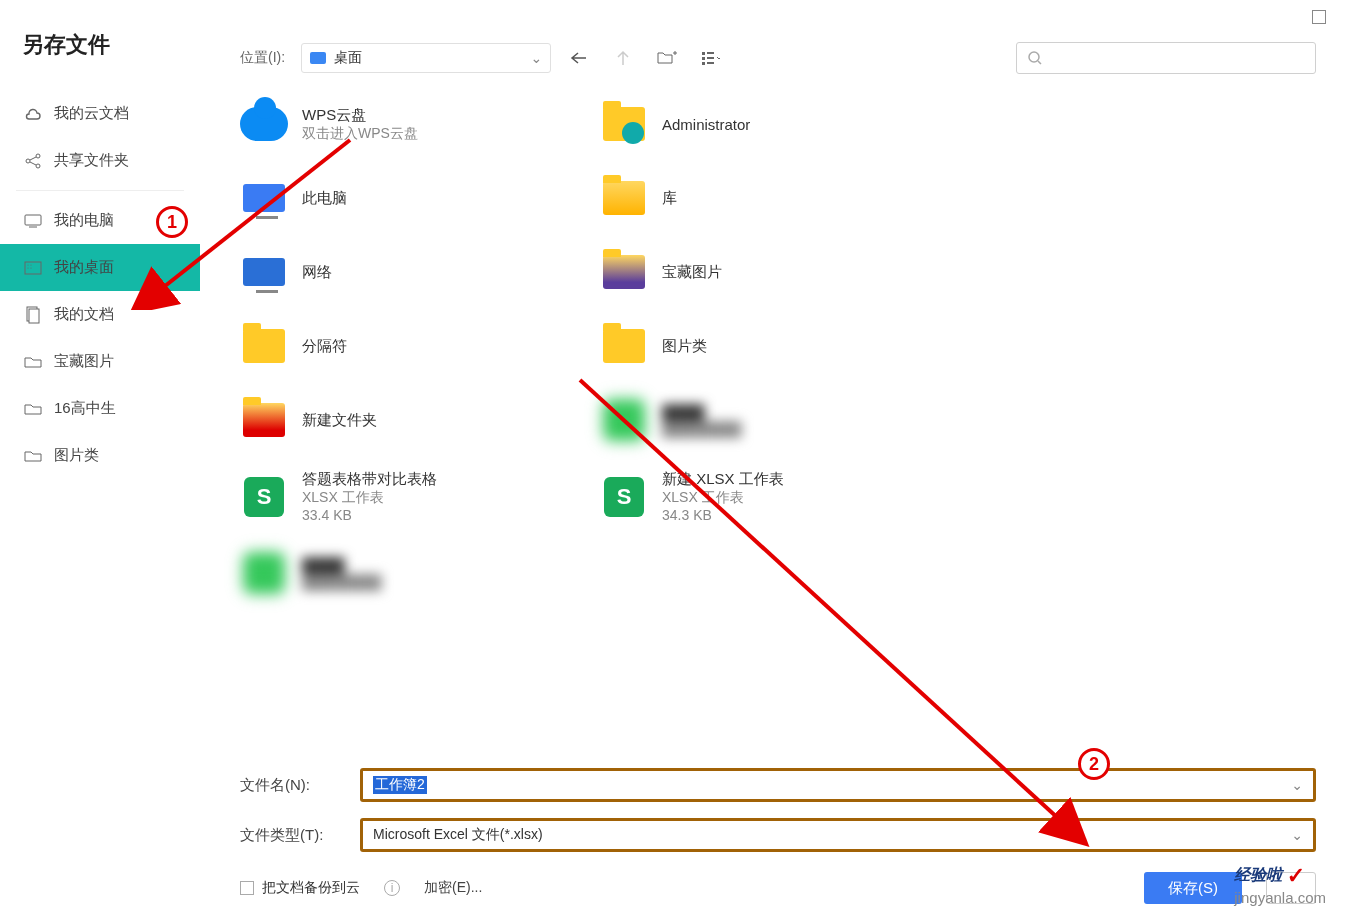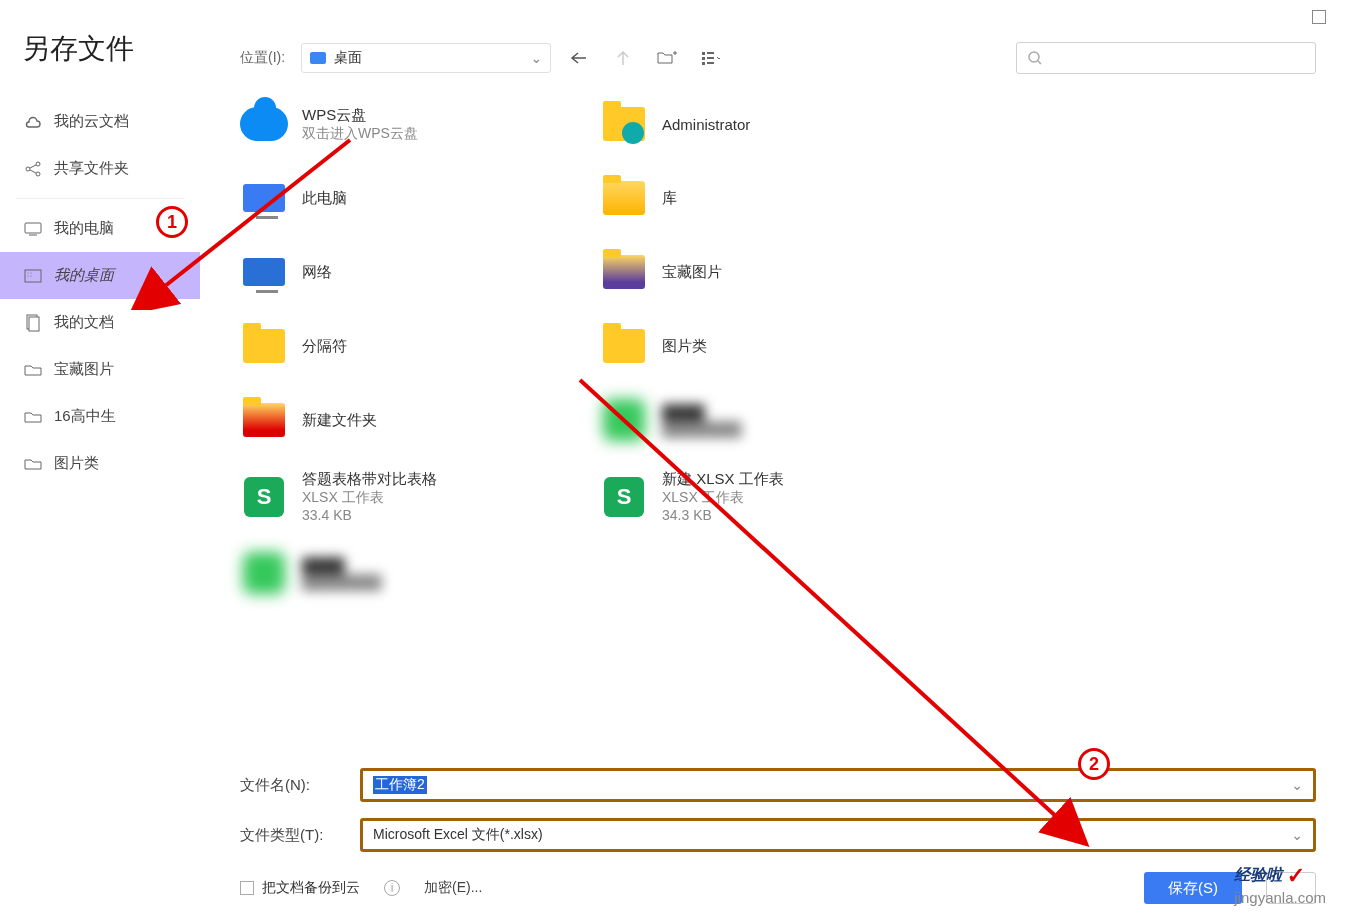--- a/index.html
+++ b/index.html
@@ -6,23 +6,23 @@
   body { font-family: "Microsoft YaHei", sans-serif; font-size: 14px; color: #333; background: #fff; width: 1346px; height: 914px; overflow: hidden; position: relative; }
   
   
   .window-controls { position: absolute; top: 10px; right: 20px; display: flex; gap: 20px; color: #888; }
   .window-controls span { display: inline-block; width: 14px; height: 14px; border: 1px solid #888; }
   
   .dialog { display: flex; height: 100%; }
   
   
   .sidebar { width: 200px; padding-top: 20px; }
-  .dialog-title { font-size: 28px; font-weight: normal; color: #222; padding: 10px 22px 30px; }
+  .dialog-title { font-size: 22px; font-weight: bold; color: #222; padding: 10px 22px 30px; }
   .sidebar-item { display: flex; align-items: center; gap: 12px; padding: 14px 24px; color: #444; cursor: pointer; font-size: 15px; }
-  .sidebar-item.selected { background: #c4b5fd; font-style: italic; }
+  .sidebar-item.selected { background: #14b8a6; }
   .sidebar-sep { height: 1px; background: #eee; margin: 6px 16px; }
   .side-icon { width: 18px; height: 18px; flex: none; display:flex; align-items:center; justify-content:center; }
   
   
   .main { flex: 1; display: flex; flex-direction: column; padding-right: 30px; }
   
   
   .toolbar { display: flex; align-items: center; gap: 12px; padding: 42px 0 20px 40px; }
   .toolbar .loc-label { color: #666; margin-right: 4px; text-align: right; }
   .loc-select { display: flex; align-items: center; gap: 8px; width: 250px; height: 30px; border: 1px solid #e0e0e0; border-radius: 3px; padding: 0 8px; background: #fff; }

